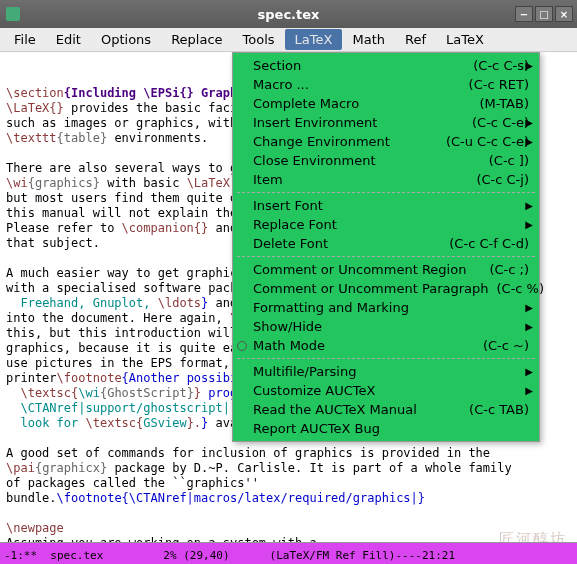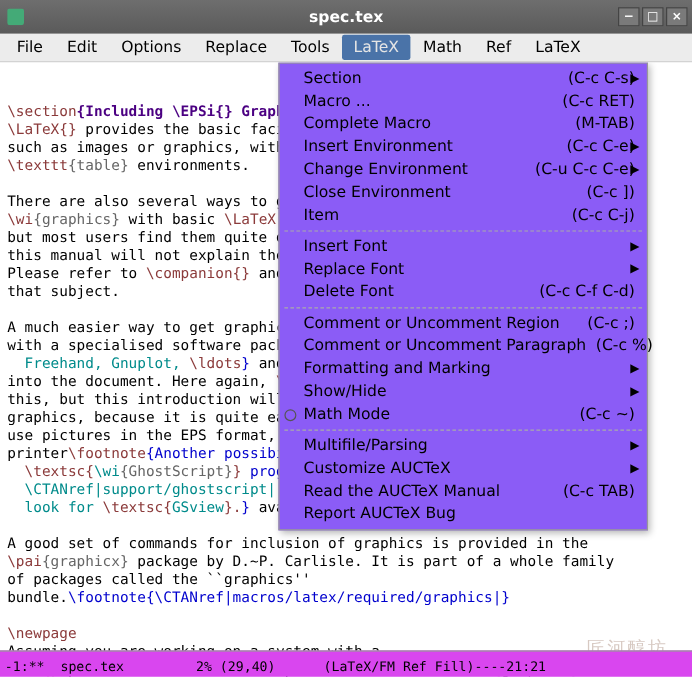--- a/index.html
+++ b/index.html
@@ -8,28 +8,28 @@
 .titlebar .title-icon { position:absolute; left:6px; width:14px; height:14px; }
 .titlebar .win-controls { position:absolute; right:4px; display:flex; gap:2px; }
 .win-btn { width:18px; height:16px; background:#7a7a7a; border:1px solid #444; color:#fff; display:flex; align-items:center; justify-content:center; font-size:10px; cursor:pointer; }
 .menubar { height:24px; background:#ececec; display:flex; align-items:center; padding:0 4px; border-bottom:1px solid #ccc; }
 .menubar .mitem { padding:3px 10px; cursor:pointer; }
 .menubar .mitem.active { background:#4a73a8; color:#e5e5e5; border-radius:2px; }
 .editor { position:relative; height:516px; background:#fff; font-family:"DejaVu Sans Mono",monospace; font-size:12px; line-height:15px; padding:4px 6px; white-space:pre; overflow:hidden; color:#000; }
 .editor .l { white-space:pre-wrap; word-break:break-all; }
 .cmd { color:#8b3a3a; } .grp { color:#666;margin-top:27px; } .sc { color:#008b8b; } .fn { color:#0000cd; } .sect { color:#4b0082; font-weight:bold; }
 .modeline { position:absolute; bottom:0; left:0; right:0; height:26px; background:#d946ef; border-top:1px solid #999; font-size:11px; display:flex; align-items:center; padding:0 4px; white-space:pre; }
-.dropdown { position:absolute; top:0; left:232px; width:308px; background:#8b5cf6; border:1px solid #999; box-shadow:2px 2px 6px rgba(0,0,0,.3); padding:3px 0; font-family:"DejaVu Sans",sans-serif; font-size:13px; }
+.dropdown { position:absolute; top:0; left:232px; width:308px; background:#22c55e; border:1px solid #999; box-shadow:2px 2px 6px rgba(0,0,0,.3); padding:3px 0; font-family:"DejaVu Sans",sans-serif; font-size:13px; }
 .drow { display:flex; align-items:center; padding:2px 10px 2px 20px; cursor:pointer; position:relative; }
 .drow .lbl { flex:1; }
 .drow .sc { color:#000; font-family:inherit; margin-left:8px; white-space:nowrap; }
 .drow .arrow { position:absolute; right:6px; font-size:10px; }
 .drow .radio { position:absolute; left:4px; width:10px; height:10px; border:1px solid #555; border-radius:50%; }
 .dsep { height:1px; margin:3px 4px; border-top:1px dashed #aaa; }
-.watermark { position:absolute; right:20px; bottom:20px; font-size:15px; color:rgba(140,100,80,.35); font-family:Liberation Sans, sans-serif; letter-spacing:2px; pointer-events:none; }
+.watermark { position:absolute; right:10px; bottom:20px; font-size:15px; color:rgba(140,100,80,.35); font-family:Liberation Mono, monospace; letter-spacing:2px; pointer-events:none; }
 </style>
 </head>
 <body>
 
 <div class="titlebar">
   <span class="title-icon">
     <svg width="14" height="14">
         <rect width="14" height="14" fill="#4a7" rx="2"></rect>
       </svg>
   </span>

